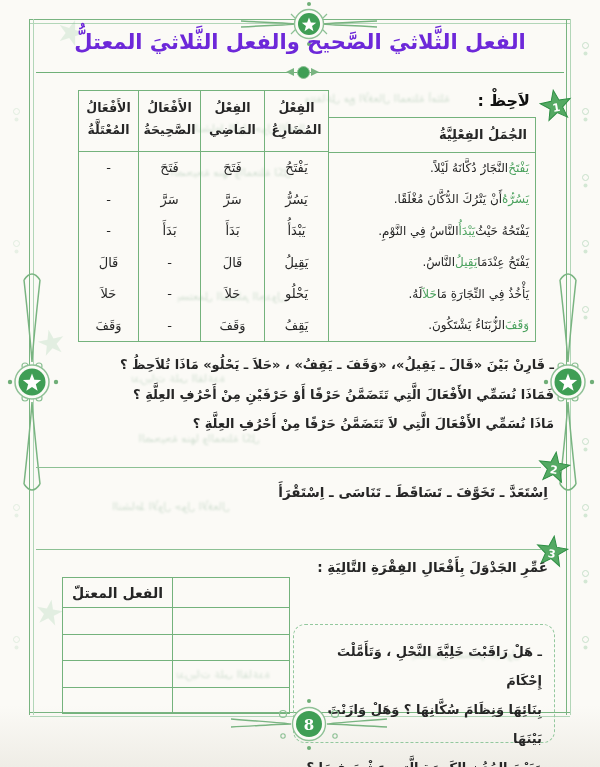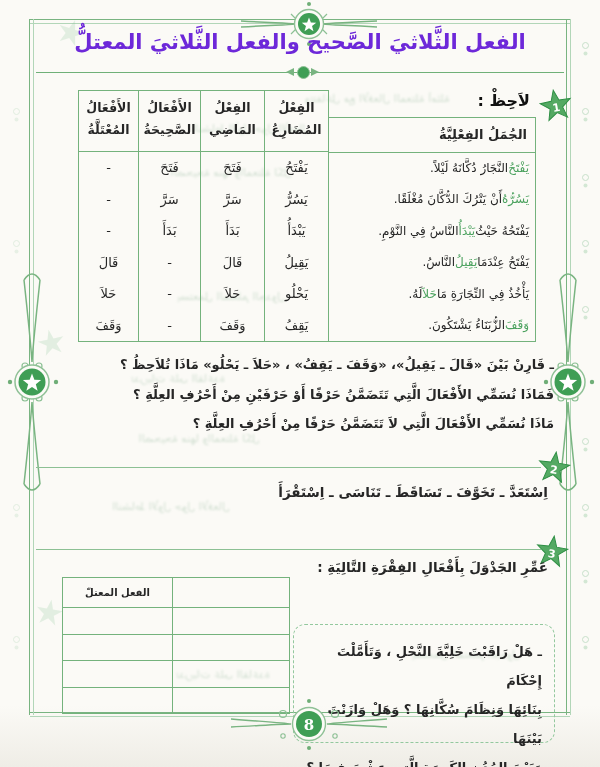--- a/index.html
+++ b/index.html
@@ -53,21 +53,21 @@
   .badge{width:36px;height:36px;}
   .badge text{font:bold 11px "DejaVu Sans",sans-serif;fill:#fff;}
   
   .ex2{left:40px;right:52px;top:477px;font-size:13.5px;font-weight:bold;line-height:30px;}
   
   .ex3-ins{left:295px;right:52px;top:559px;font-size:13.5px;font-weight:bold;}
   .t3{left:62px;top:577px;width:228px;box-sizing:border-box;border:1.3px solid #74b27c;}
   .t3 .row{display:flex;}
   .t3 .c-weak{width:110px;box-sizing:border-box;border-right:1.3px solid #74b27c;}
   .t3 .c-sound{width:117px;box-sizing:border-box;}
-  .t3 .hrow{height:29px;border-bottom:1.3px solid #74b27c;font-size:10px;font-weight:bold;}
+  .t3 .hrow{height:29px;border-bottom:1.3px solid #74b27c;font-size:14px;font-weight:bold;}
   .t3 .hrow>div{display:flex;align-items:center;justify-content:center;direction:rtl;}
   .t3 .brow{height:25.5px;border-bottom:1.3px solid #74b27c;}
   .t3 .brow:last-child{border-bottom:0;}
   
   .dashed-box{left:293px;top:624px;width:262px;height:119px;box-sizing:border-box;
     border:1.6px dashed #93c89e;border-radius:12px;padding:12px 12px 0 10px;
     font-size:13px;font-weight:bold;line-height:29px;}
   
   .orn{overflow:visible;}
 </style>

